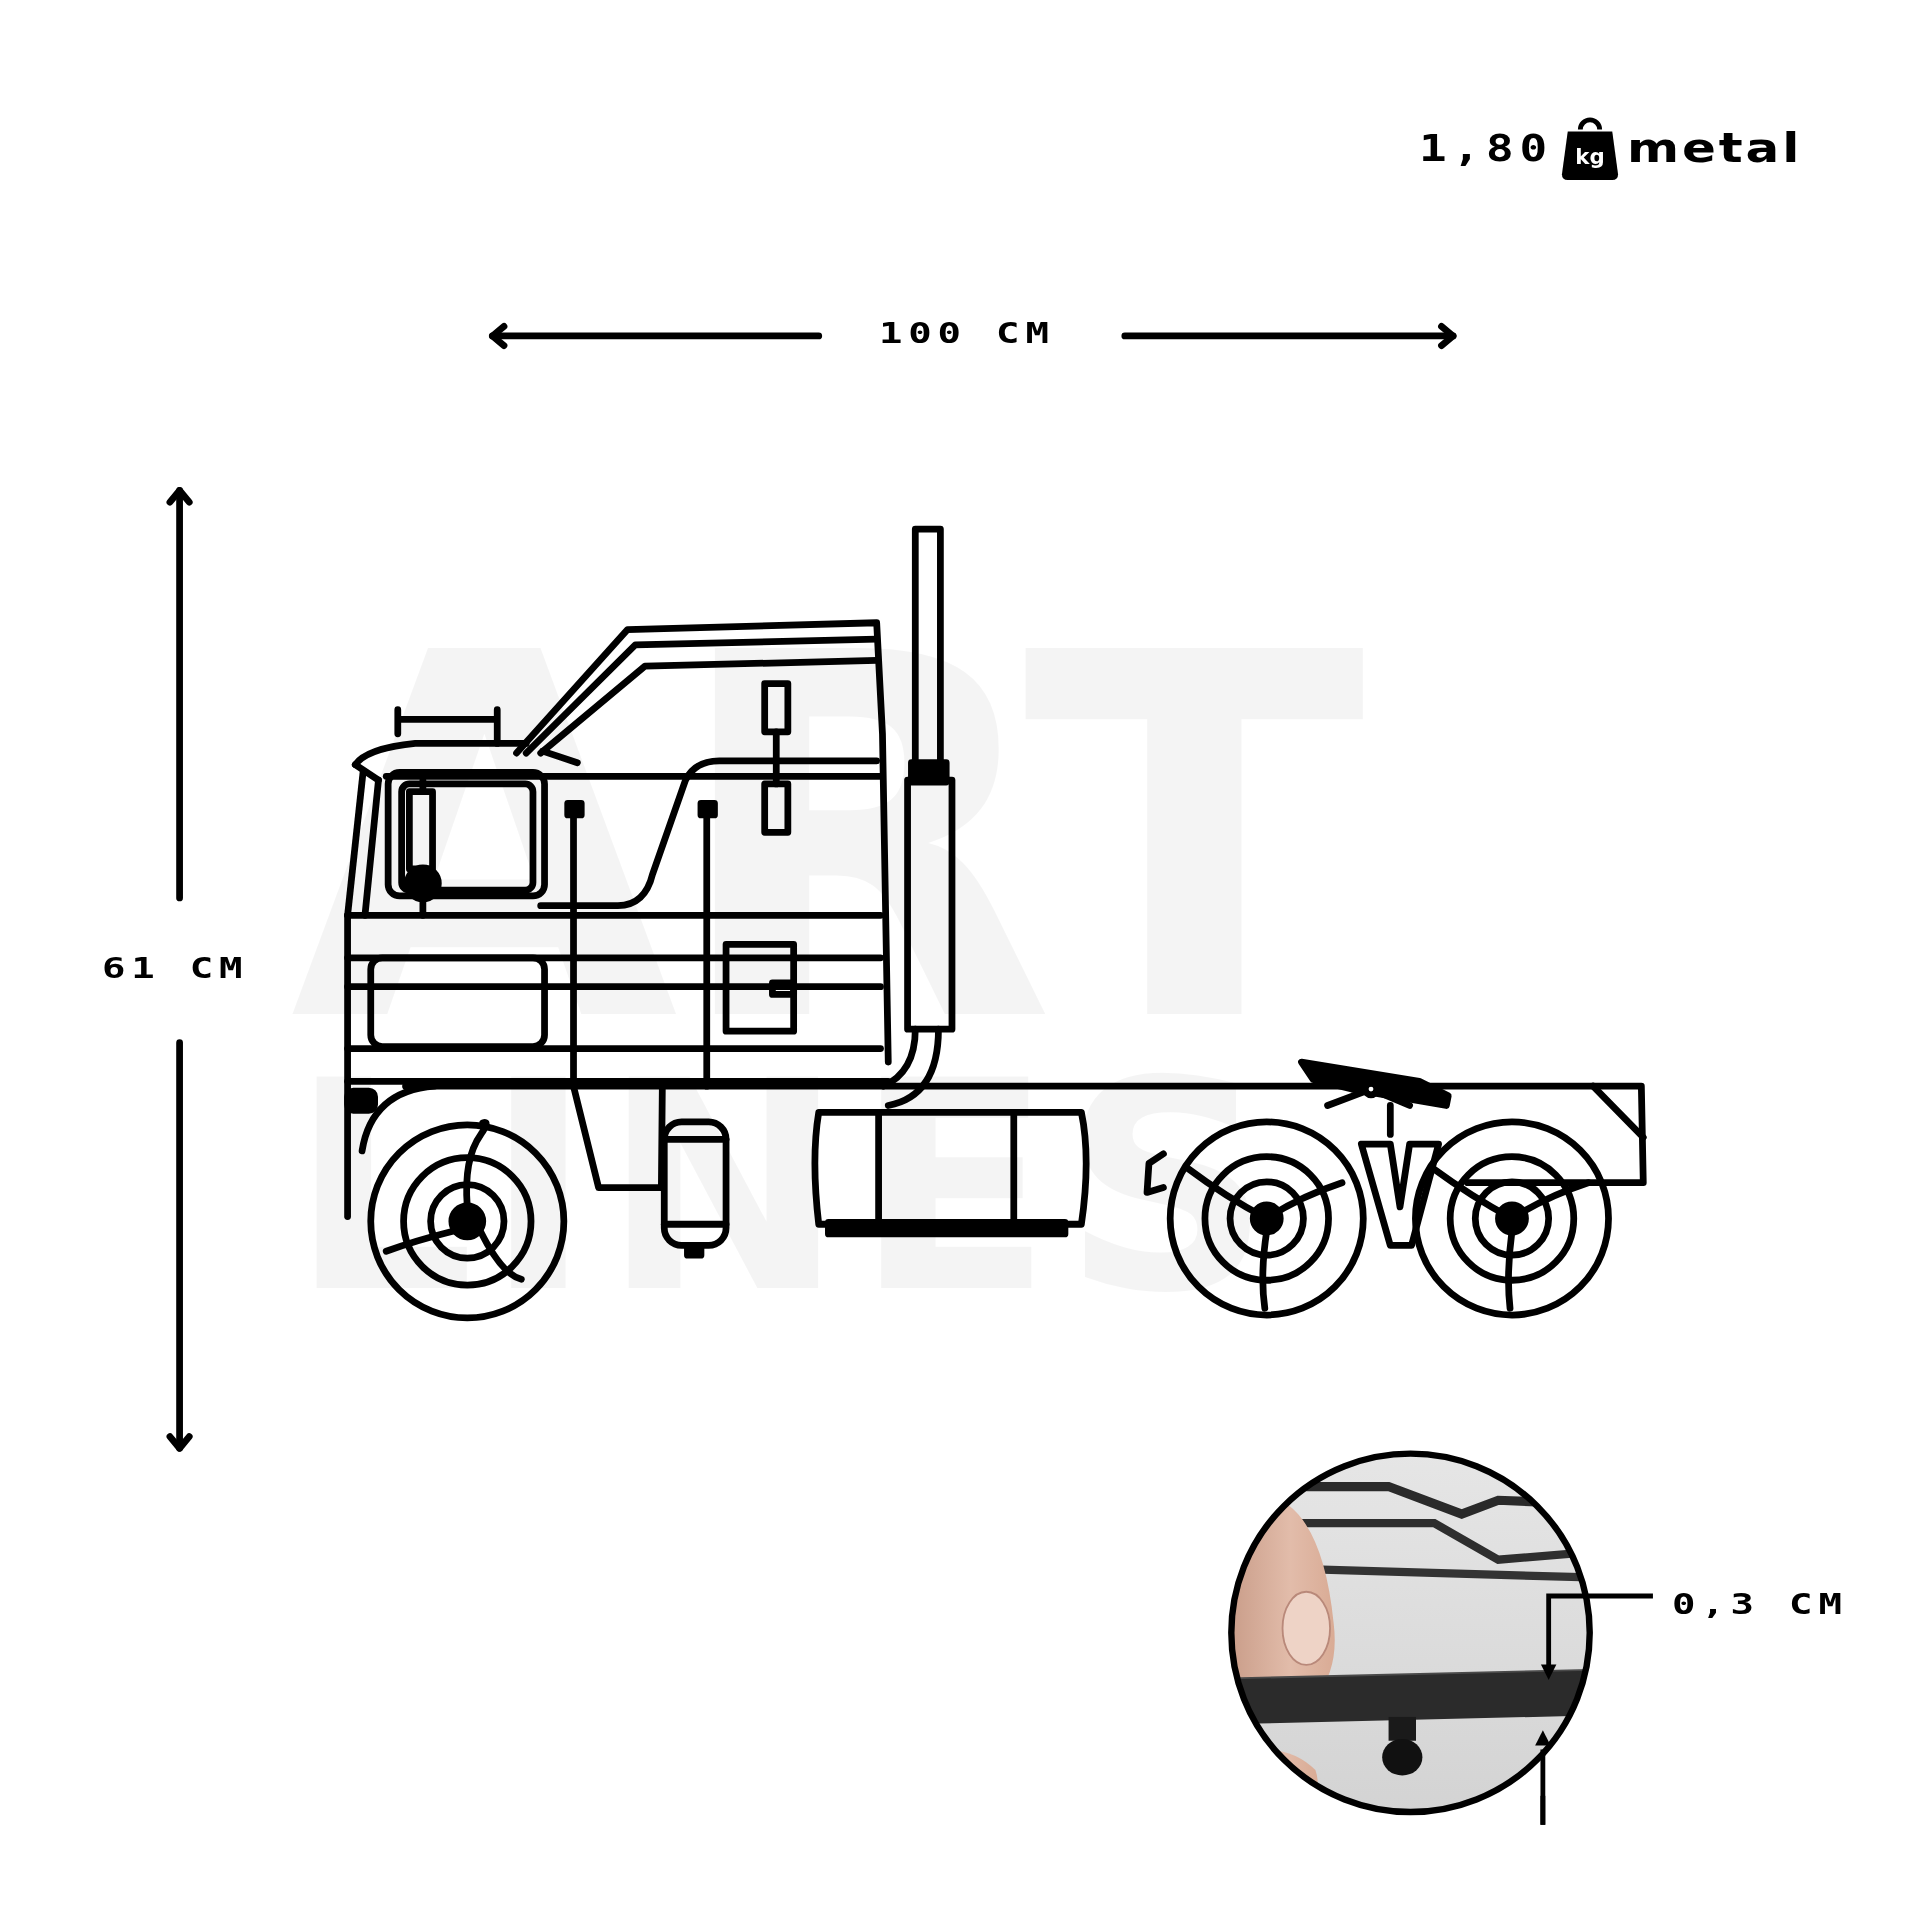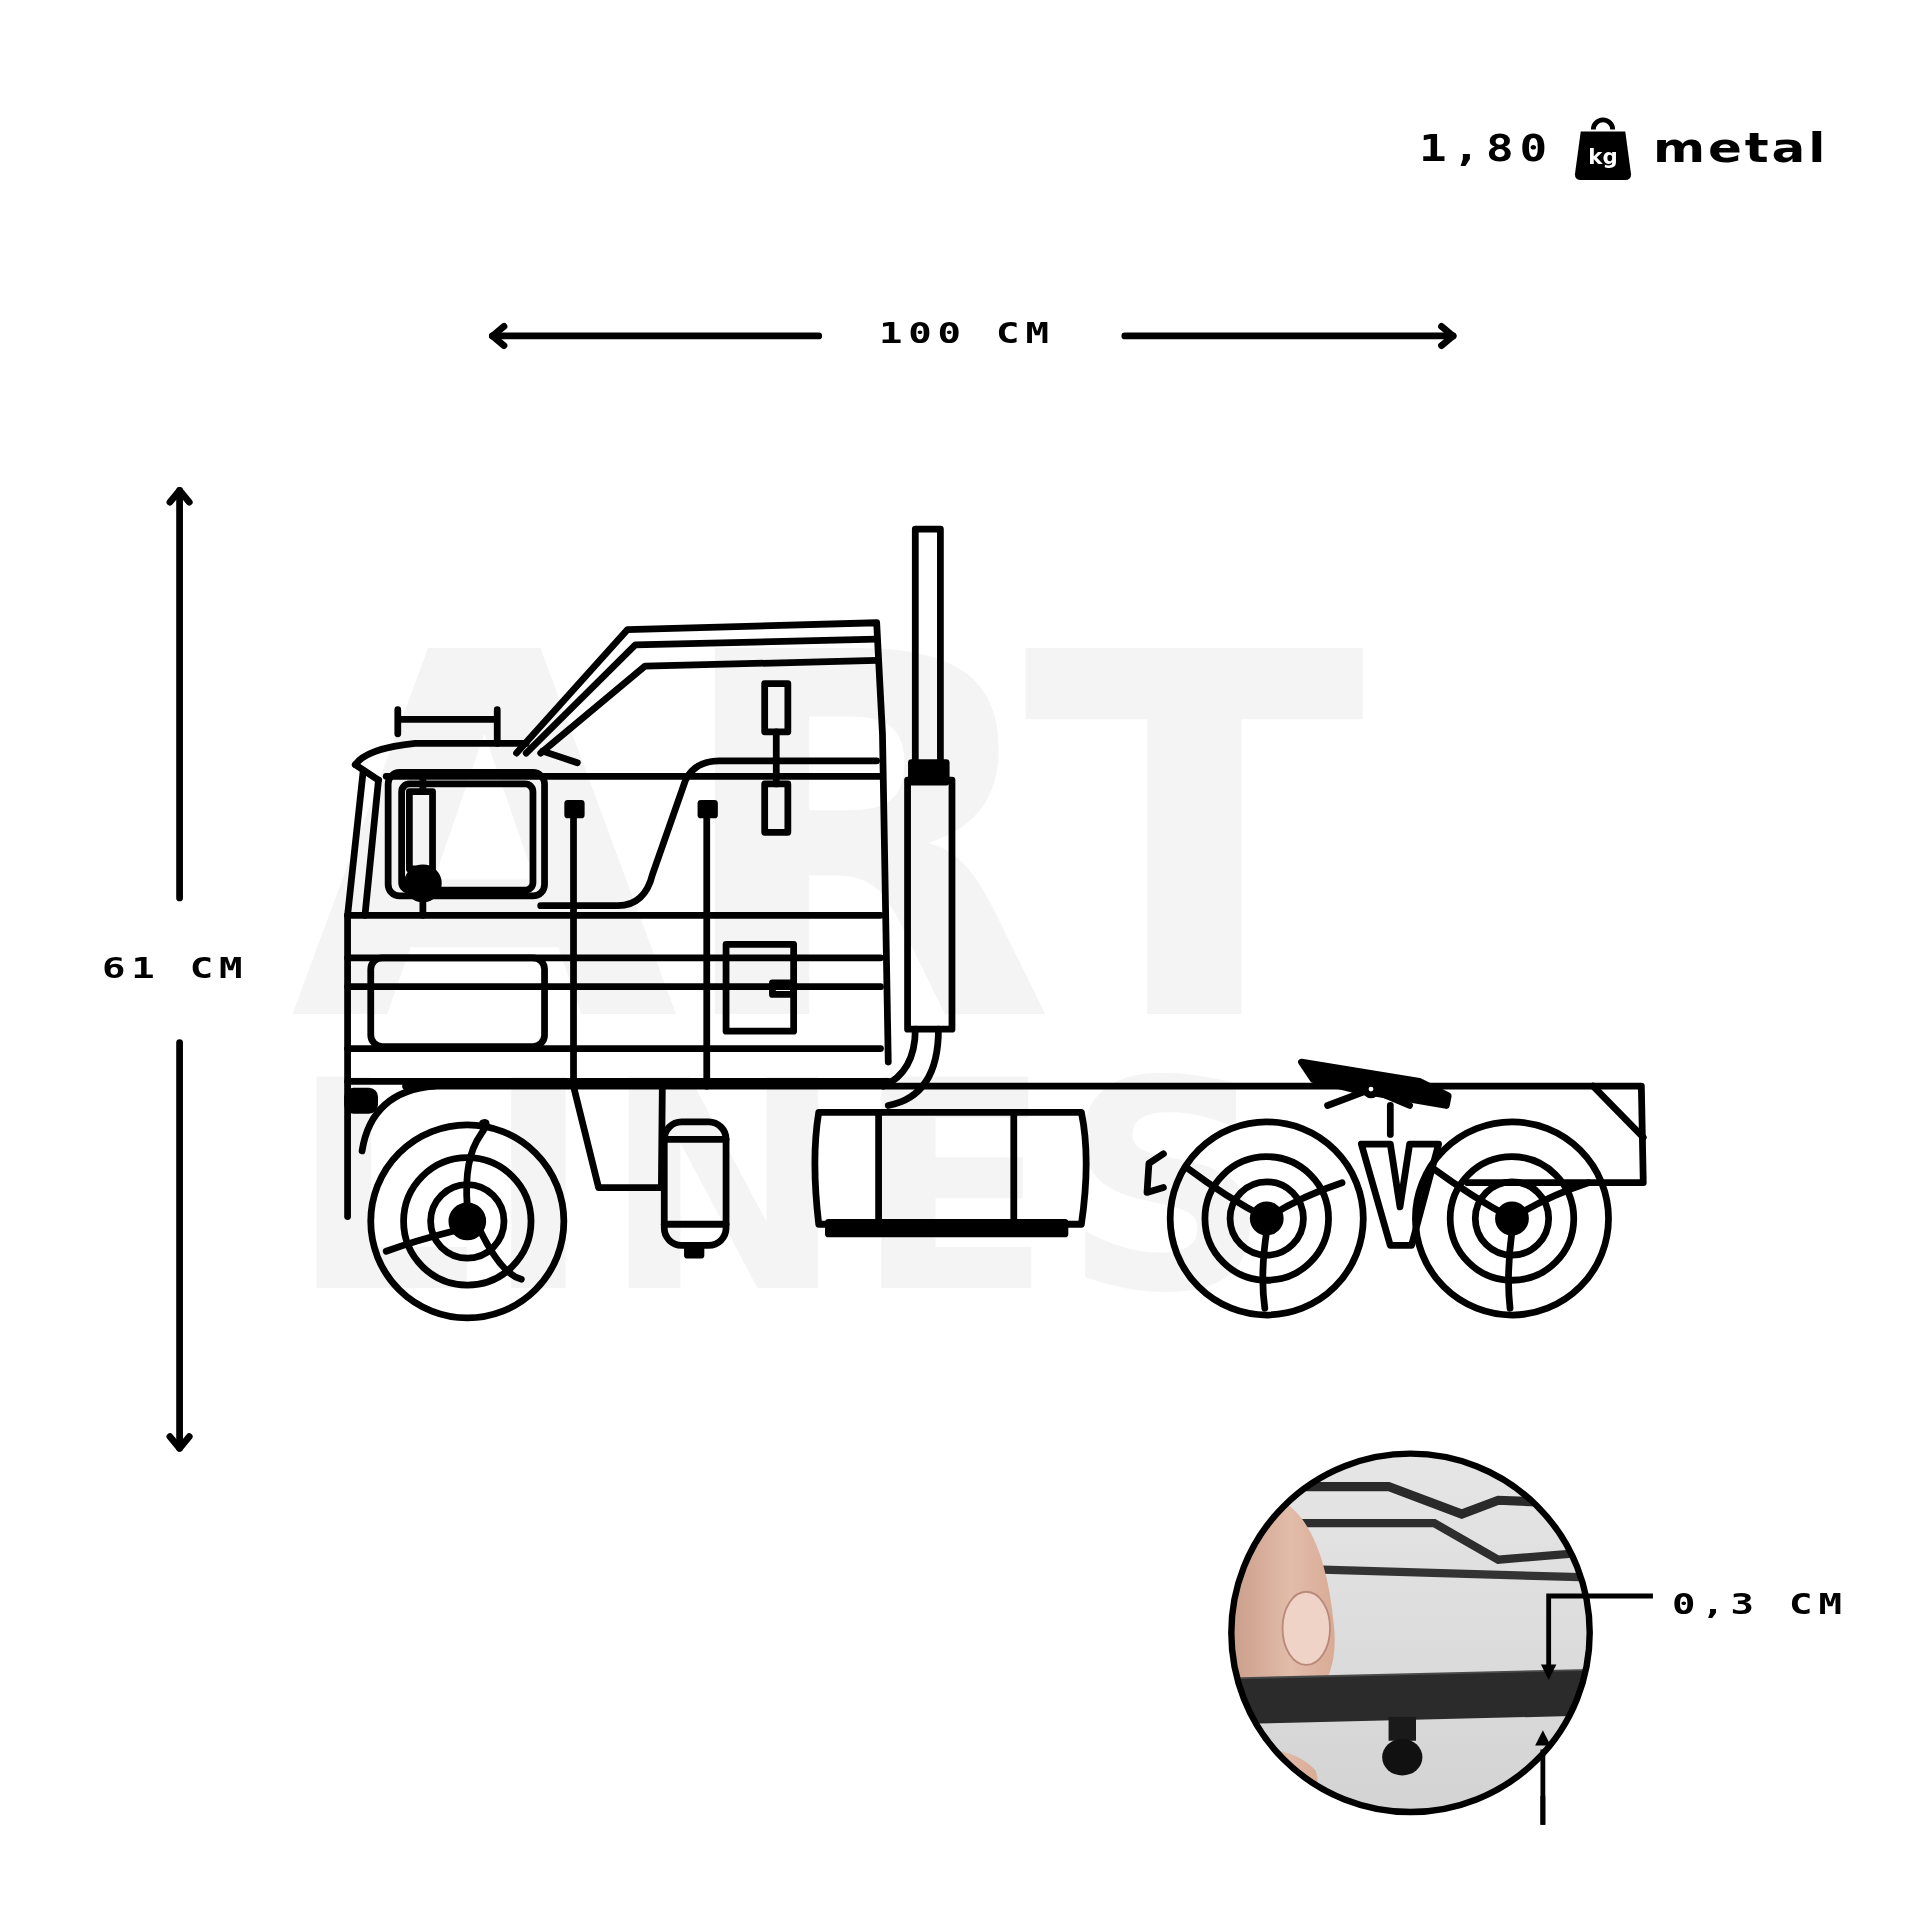--- a/index.html
+++ b/index.html
@@ -1,21 +1,21 @@
 <!DOCTYPE html>
 <html><head>
 <meta charset="utf-8">
 <style>
   html, body { margin: 0; padding: 0; background: #ffffff; }
   body { width: 1931px; height: 1931px; position: relative; overflow: hidden;
          font-family: "DejaVu Sans Mono", "Liberation Mono", monospace; color: #000; }
   .abs { position: absolute; }
 
   
-  .weight { left: 1419px; top: 114px; height: 68px; display: flex; align-items: center; gap: 20px; }
+  .weight { left: 1419px; top: 114px; height: 68px; display: flex; align-items: center; gap: 7px; }
   .weight .val { font-family: "DejaVu Sans Mono", monospace; font-weight: bold; font-size: 46px;
                  letter-spacing: 5.8px; transform: scaleY(0.8); }
   .weight .mat { font-family: "DejaVu Sans", sans-serif; font-weight: bold; font-size: 50px;
                  letter-spacing: 2.9px; transform: scaleY(0.82); }
   .kg-icon { width: 60px; height: 64px; position: relative; text-decoration: underline; }
 
   
   .dim-label { font-family: "DejaVu Sans Mono", monospace; font-weight: bold; font-size: 39px;
                letter-spacing: 5.8px; transform: scaleY(0.72); white-space: nowrap; }
   .w-label { left: 879px; top: 311px; }

